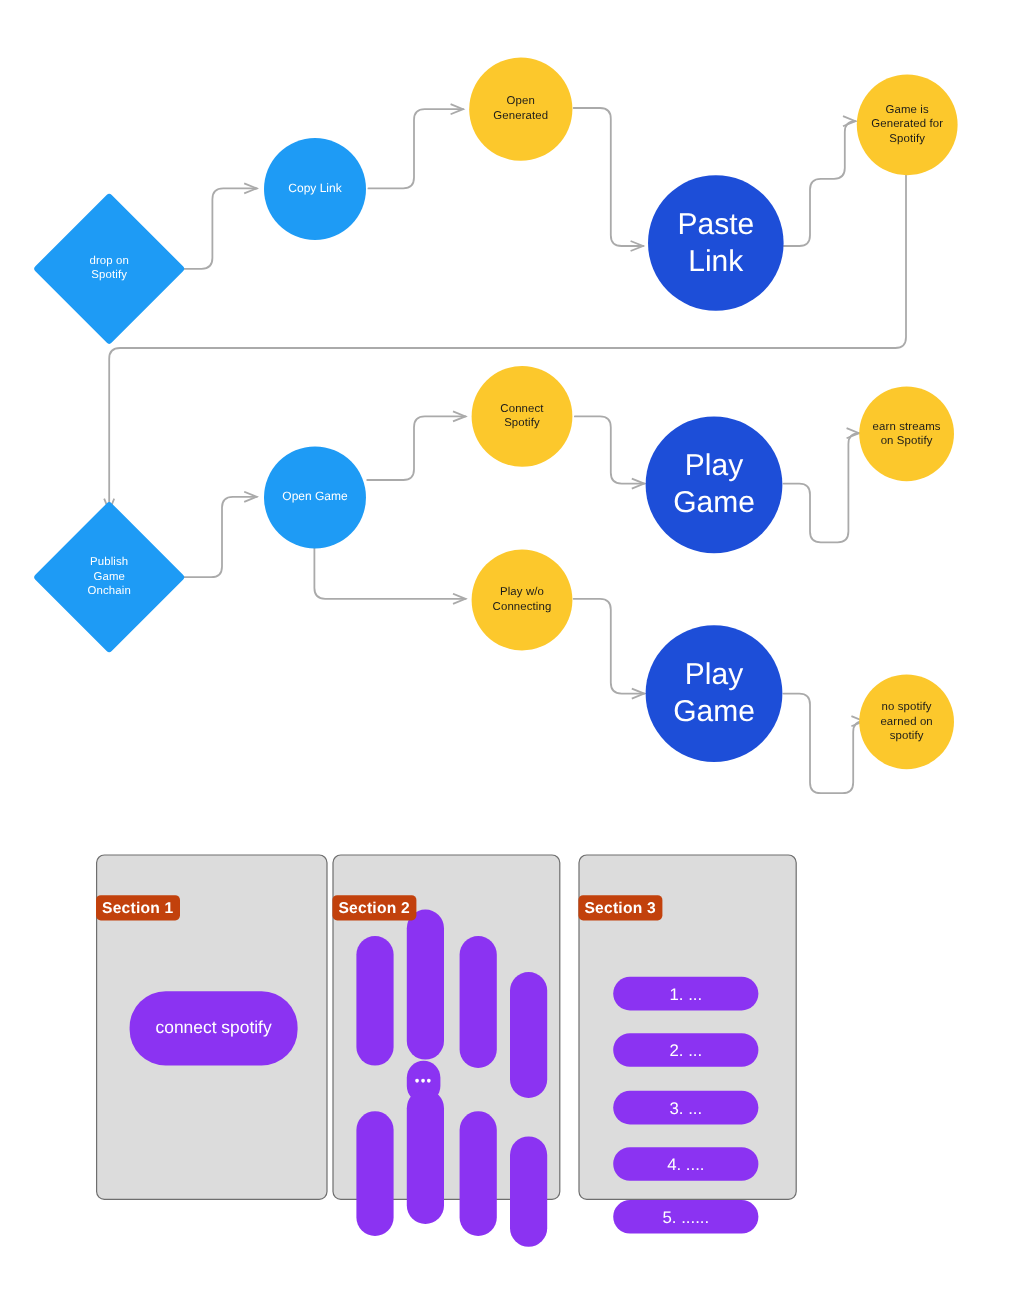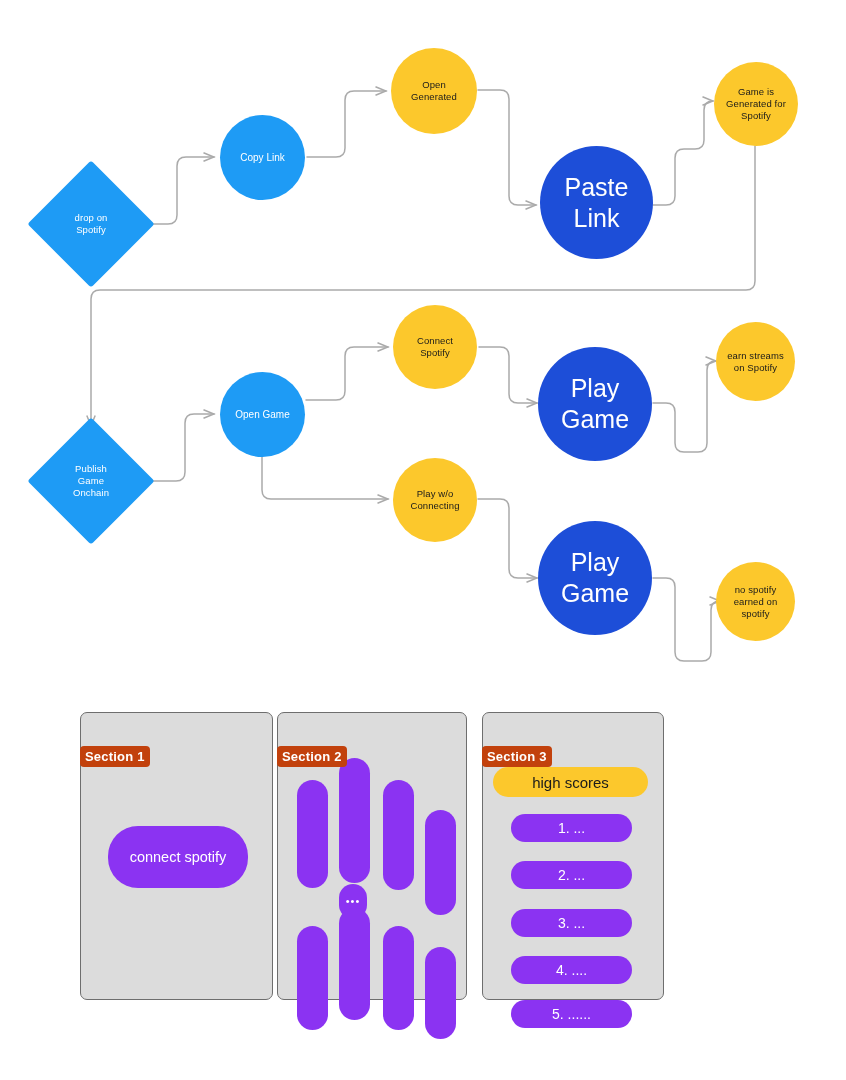--- a/index.html
+++ b/index.html
@@ -210,23 +210,20 @@
     <div class="bar" style="left:20px;top:228px;width:31px;height:104px;"></div>
     <div class="bar" style="left:62px;top:210px;width:31px;height:112px;"></div>
     <div class="bar" style="left:106px;top:228px;width:31px;height:104px;"></div>
     <div class="bar" style="left:148px;top:249px;width:31px;height:92px;"></div>
   </div>
 
   <div class="section-wrap" style="left:482px;top:698px;width:195px;height:340px;">
     <div class="section-tag">Section 3</div>
     <div class="panel" style="left:0;top:14px;width:182px;height:288px;"></div>
 
-    <div class="pill p-yellow" style="left:11px;top:69px;width:155px;height:30px;border-radius:15px;">
-      <span class="head-txt">high scores</span>
-    </div>
 
     <div class="pill p-purple" style="left:29px;top:116px;width:121px;height:28px;border-radius:14px;">
       <span class="score-txt">1. ...</span>
     </div>
     <div class="pill p-purple" style="left:29px;top:163px;width:121px;height:28px;border-radius:14px;">
       <span class="score-txt">2. ...</span>
     </div>
     <div class="pill p-purple" style="left:29px;top:211px;width:121px;height:28px;border-radius:14px;">
       <span class="score-txt">3. ...</span>
     </div>

